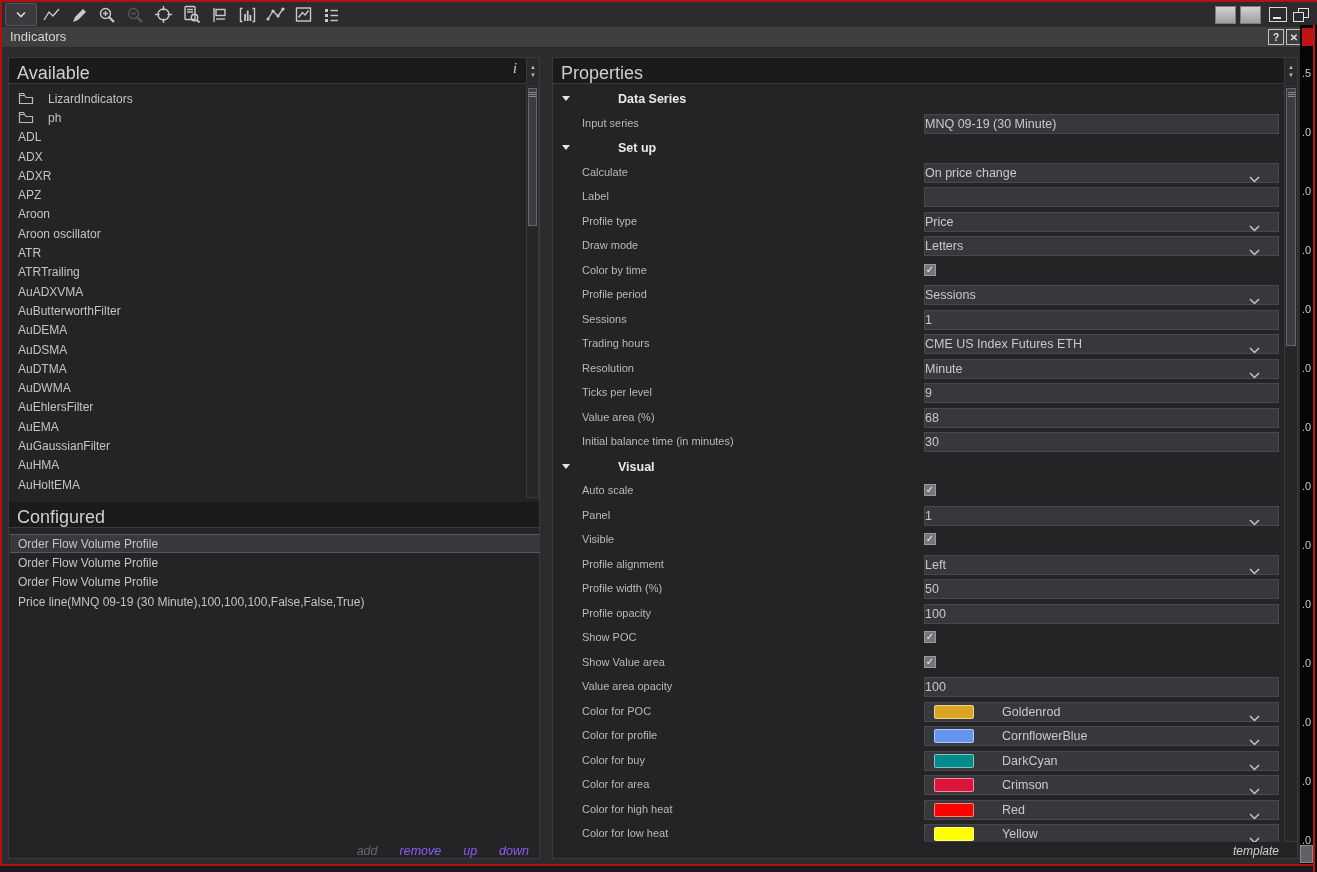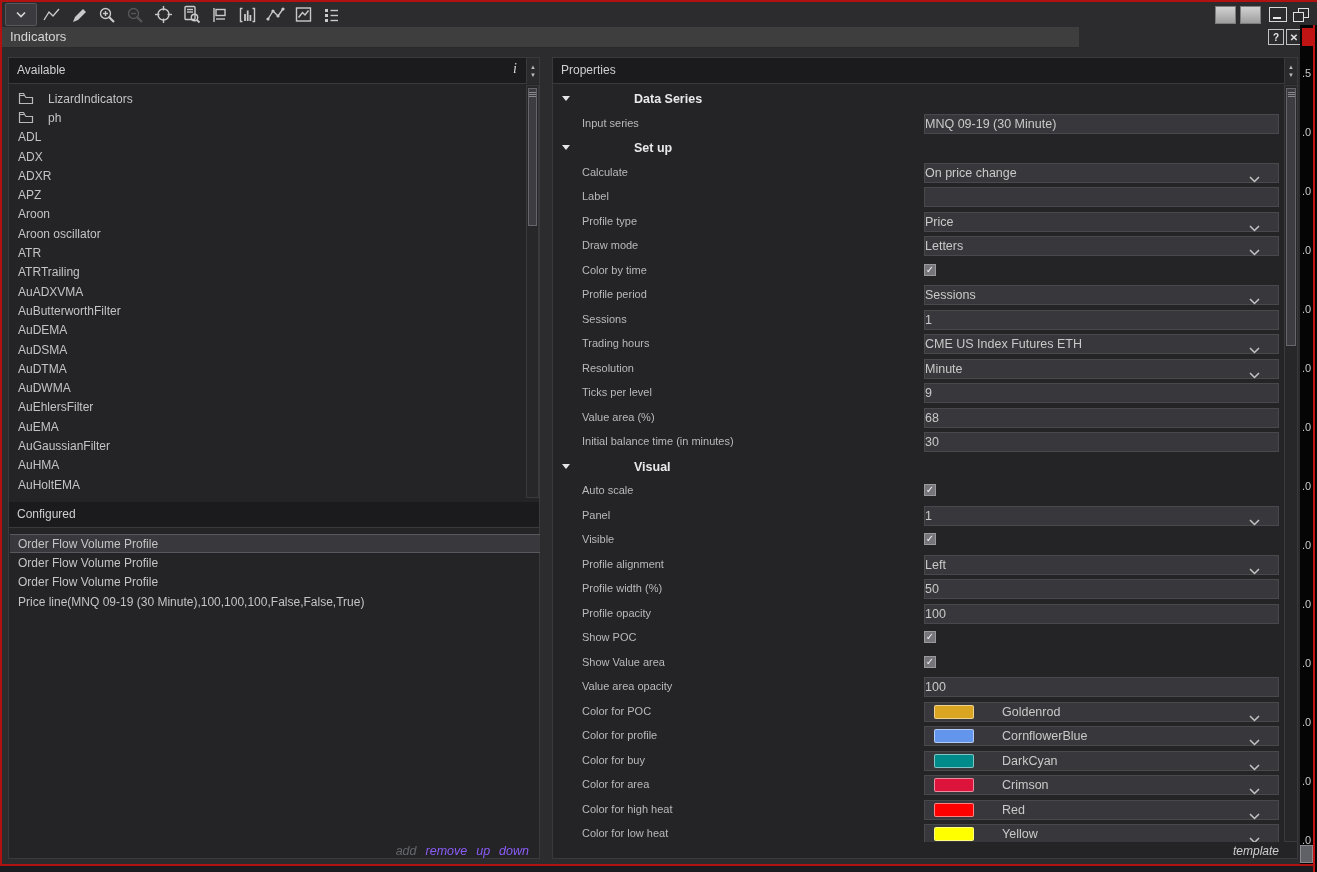--- a/index.html
+++ b/index.html
@@ -19,57 +19,57 @@
   .tb-icon svg{stroke:#c9c9c9;fill:none;stroke-width:1.4;}
   .tb-icon.dim svg{stroke:#56565a;}
   .tb-spacer{flex:1;}
   .win-sq{width:19px;height:16px;background:linear-gradient(#d2d2d2,#9d9d9d);border:1px solid #7c7c7c;margin-right:4px;}
   .win-min{width:16px;height:13px;border:1px solid #d8d8d8;margin:0 4px;position:relative;}
   .win-min i{position:absolute;left:3px;bottom:2px;width:8px;height:2px;background:#e8e8e8;}
   .win-max{width:16px;height:14px;position:relative;margin:0 8px 0 2px;}
   .win-max .r1{position:absolute;right:0;top:0;width:9px;height:8px;border:1px solid #e0e0e0;}
   .win-max .r2{position:absolute;left:0;bottom:0;width:9px;height:8px;border:1px solid #e0e0e0;background:#2c2c2f;}
   
-  .titlebar{position:absolute;left:2px;top:27px;width:1077px;height:20px;background:#3e3e3e;border-bottom:1px solid #2a2a2a;}
+  .titlebar{position:absolute;left:2px;top:27px;width:1298px;height:20px;background:#3e3e3e;border-bottom:1px solid #2a2a2a;}
   .titlebar .title{position:absolute;left:8px;top:2px;font-size:13px;color:#d6d6d6;}
   .tb-btn{position:absolute;top:2px;width:14px;height:14px;border:1px solid #c2c2c2;color:#e2e2e2;
           font-size:10px;font-weight:bold;display:flex;align-items:center;justify-content:center;background:transparent;}
   .tb-help{left:1266px;}
   .tb-close{left:1284px;}
   
   .pane{position:absolute;background:#242427;border:1px solid #3a3a3e;box-sizing:border-box;}
   .pane-left{left:8px;top:57px;width:532px;height:802px;}
   .pane-right{left:552px;top:57px;width:746px;height:802px;}
   .pane-header{position:absolute;left:0;width:100%;height:26px;background:#1b1b1e;border-bottom:1px solid #3a3a3e;box-sizing:border-box;}
-  .pane-header .ph-label{position:absolute;left:8px;top:5px;font-size:12px;color:#cfcfcf;}
+  .pane-header .ph-label{position:absolute;left:8px;top:5px;font-size:18px;color:#cfcfcf;}
   .info-i{position:absolute;right:22px;top:3px;font-family:"Liberation Serif",serif;font-style:italic;font-size:14px;color:#d6d6d6;}
   .spinner{position:absolute;right:0;top:0;width:13px;height:26px;background:#2a2a2d;border-left:1px solid #3a3a3e;
            display:flex;flex-direction:column;align-items:center;justify-content:center;gap:2px;box-sizing:border-box;}
   .spinner span{font-size:6px;line-height:6px;color:#bdbdbd;}
   
   .list{position:absolute;left:1px;overflow:hidden;}
   .list-item{height:19.3px;display:flex;align-items:center;padding-left:8px;font-size:12px;color:#c4c4c4;white-space:nowrap;}
   .list-item svg{margin-right:7px;flex:none;}
   .list-item.selected{background:#38383d;border-top:1px solid #58585e;border-bottom:1px solid #58585e;height:17.3px;}
   .vscroll{position:absolute;background:#27272a;border:1px solid #3a3a3e;box-sizing:border-box;}
   .vthumb{position:absolute;left:1px;right:1px;background:#3c3c41;border:1px solid #66666b;box-sizing:border-box;}
   .vthumb i{display:block;margin:3px auto 0;width:7px;height:5px;
             background:repeating-linear-gradient(#8a8a8e 0 1px,transparent 1px 2px);}
   
-  .cfg-buttons{position:absolute;right:10px;top:786px;display:flex;gap:9px;font-size:12.5px;font-style:italic;}
+  .cfg-buttons{position:absolute;right:10px;top:786px;display:flex;gap:22px;font-size:12.5px;font-style:italic;}
   .cfg-buttons span{color:#8b5cf6;}
   .cfg-buttons span.disabled{color:#64666a;}
   .template-link{position:absolute;right:18px;top:786px;font-size:12px;font-style:italic;color:#cfcfcf;}
   
   .props-body{position:absolute;left:1px;top:27px;width:731px;height:757px;overflow:hidden;padding-top:2px;box-sizing:border-box;}
   .prow{position:relative;height:24.5px;}
   .prow .lbl{position:absolute;left:28px;top:5px;font-size:11px;color:#b9b9b9;white-space:nowrap;}
   .prow.section .tri{position:absolute;left:8px;top:9px;width:0;height:0;
        border-left:4px solid transparent;border-right:4px solid transparent;border-top:5px solid #e6e6e6;}
-  .prow.section .lbl{left:40px;font-weight:bold;color:#e9e9e9;font-size:12.5px;padding-left:40px;}
+  .prow.section .lbl{left:24px;font-weight:bold;color:#e9e9e9;font-size:12.5px;padding-left:40px;}
   .field{position:absolute;left:370px;top:2px;width:355px;height:20px;background:#38383c;border:1px solid #48484d;
          box-sizing:border-box;display:flex;align-items:center;font-size:12.5px;color:#c9c9c9;}
   .field .val{padding-left:0;white-space:nowrap;overflow:hidden;}
   .field.select .chev{position:absolute;right:9px;top:6px;}
   .swatch{width:38px;height:12px;border-radius:2px;border:1px solid rgba(255,255,255,.5);margin-left:9px;flex:none;}
   .swatch + .val{padding-left:28px;}
   .checkbox{position:absolute;left:370px;top:5px;width:12px;height:12px;background:#75757a;border:1px solid #9a9a9e;
             box-sizing:border-box;display:flex;align-items:center;justify-content:center;}
   .checkbox span{color:#f2f2f2;font-size:10px;line-height:10px;}
   

